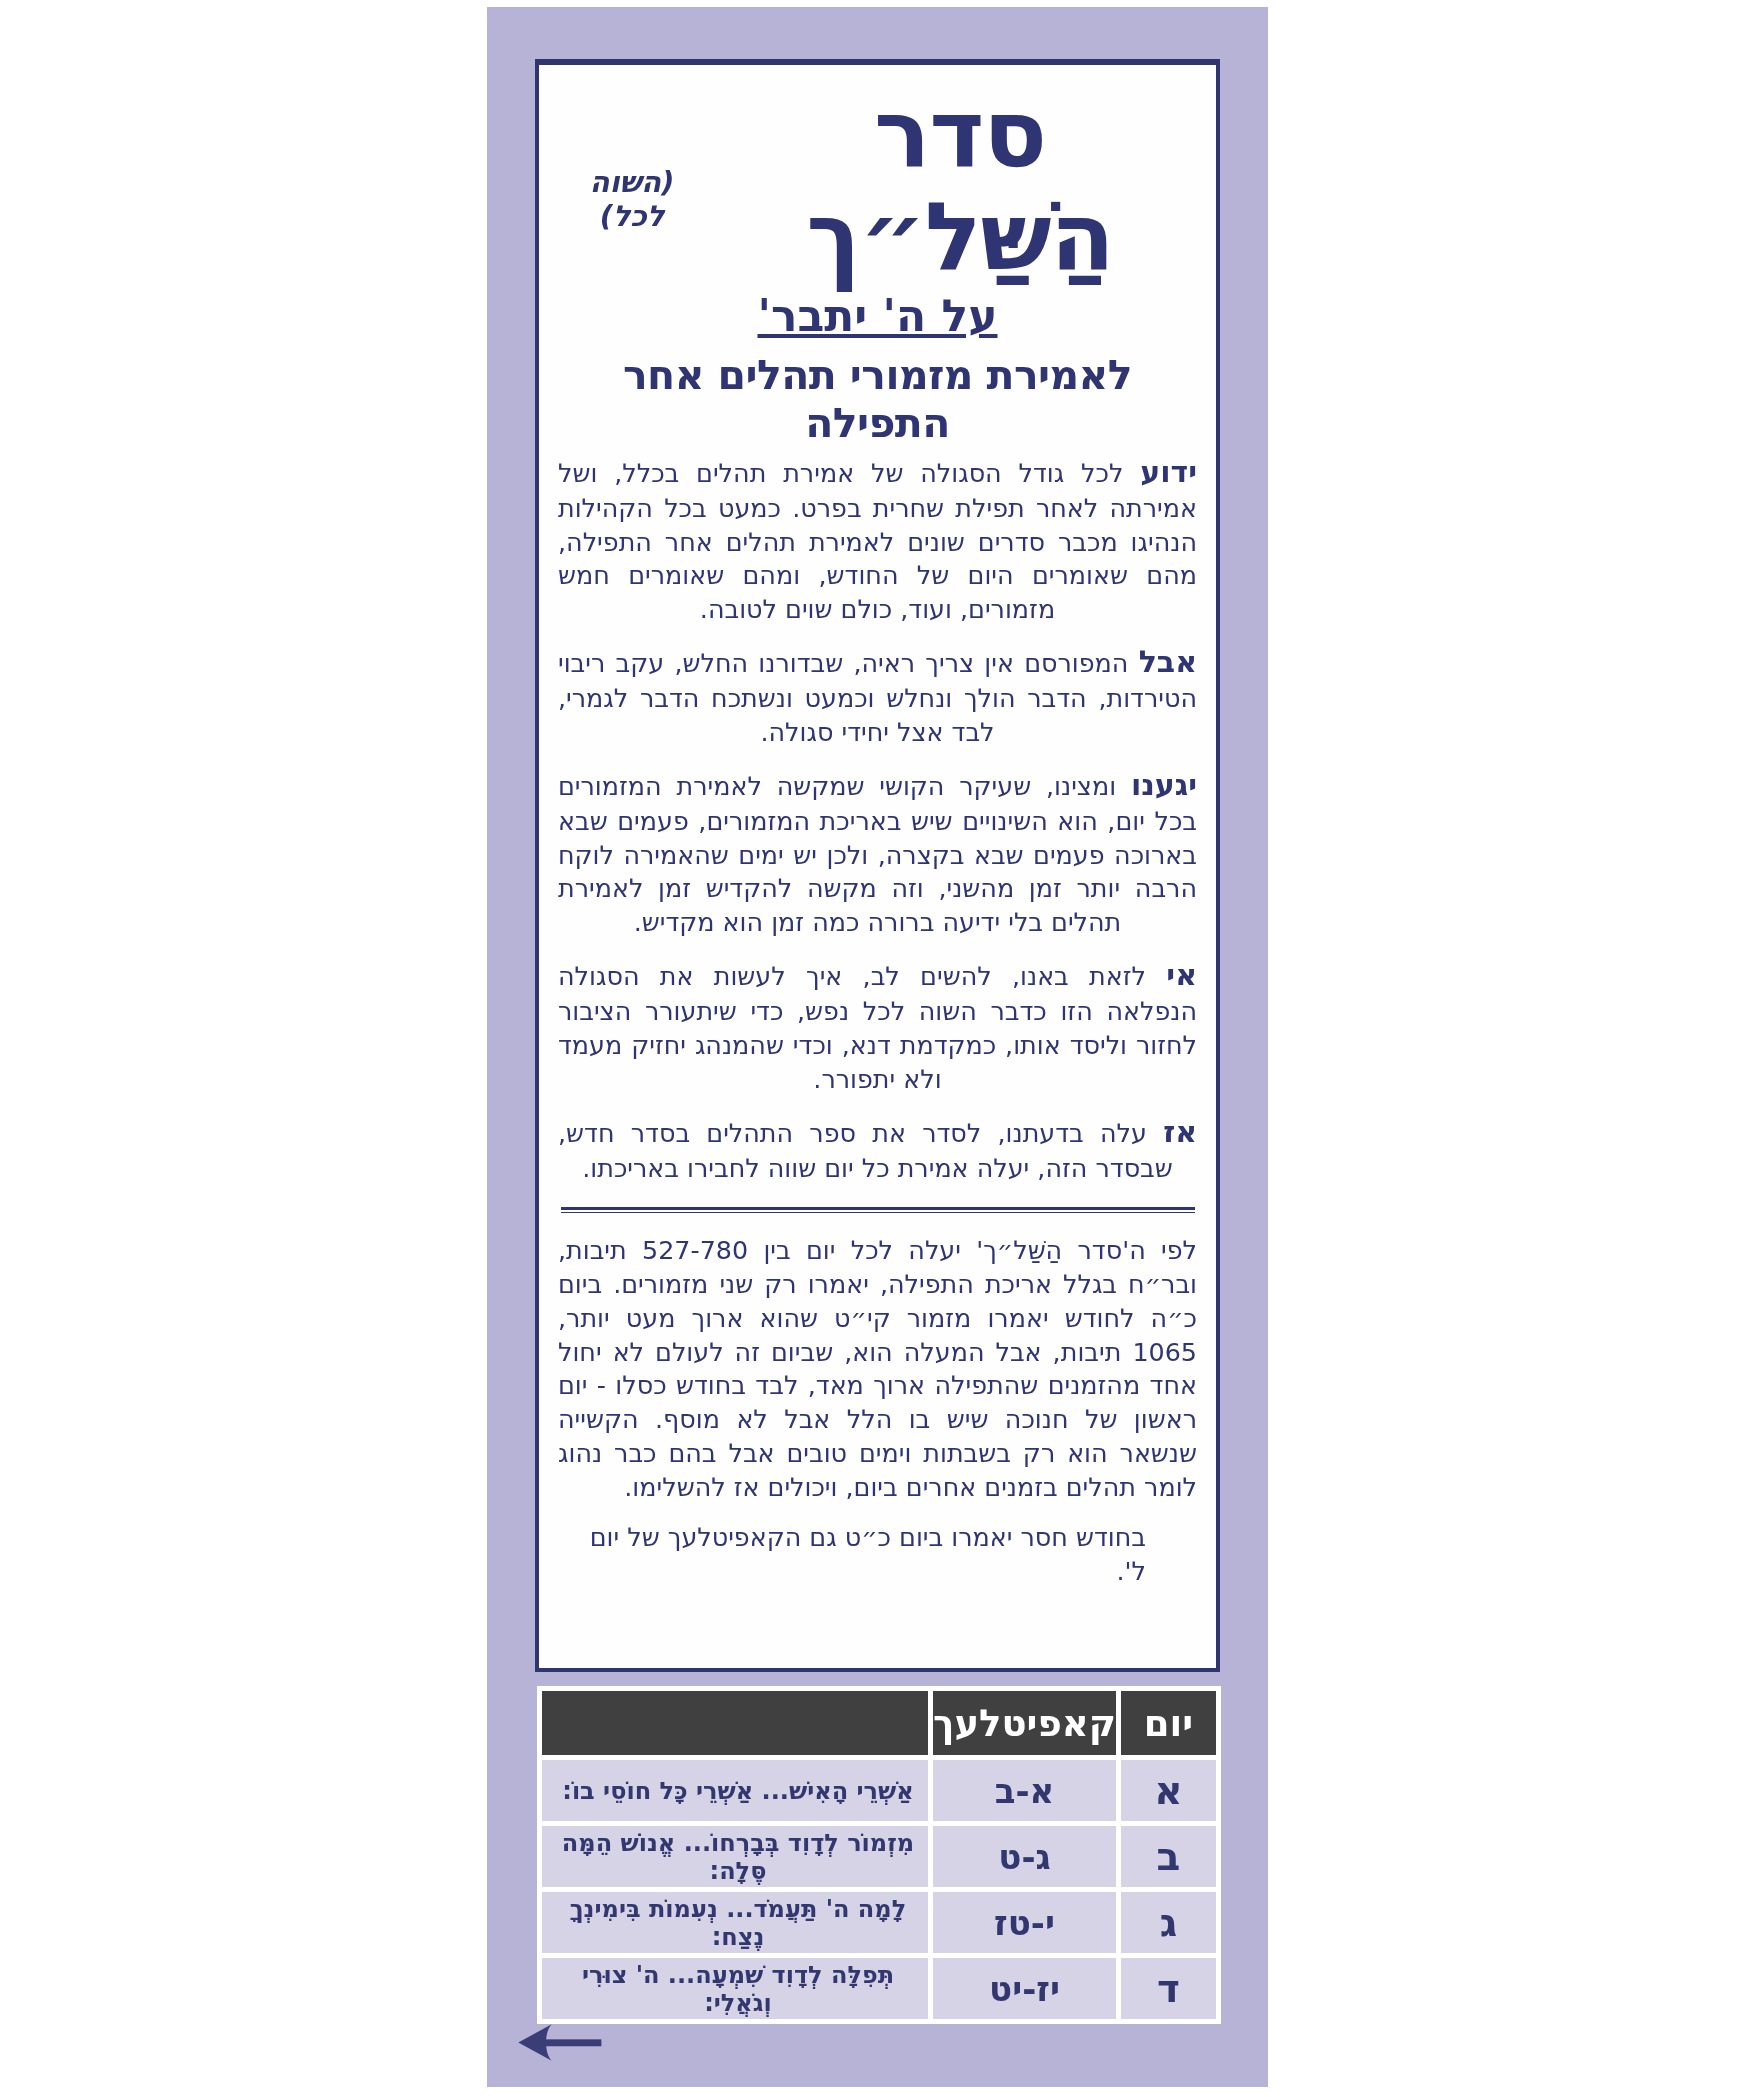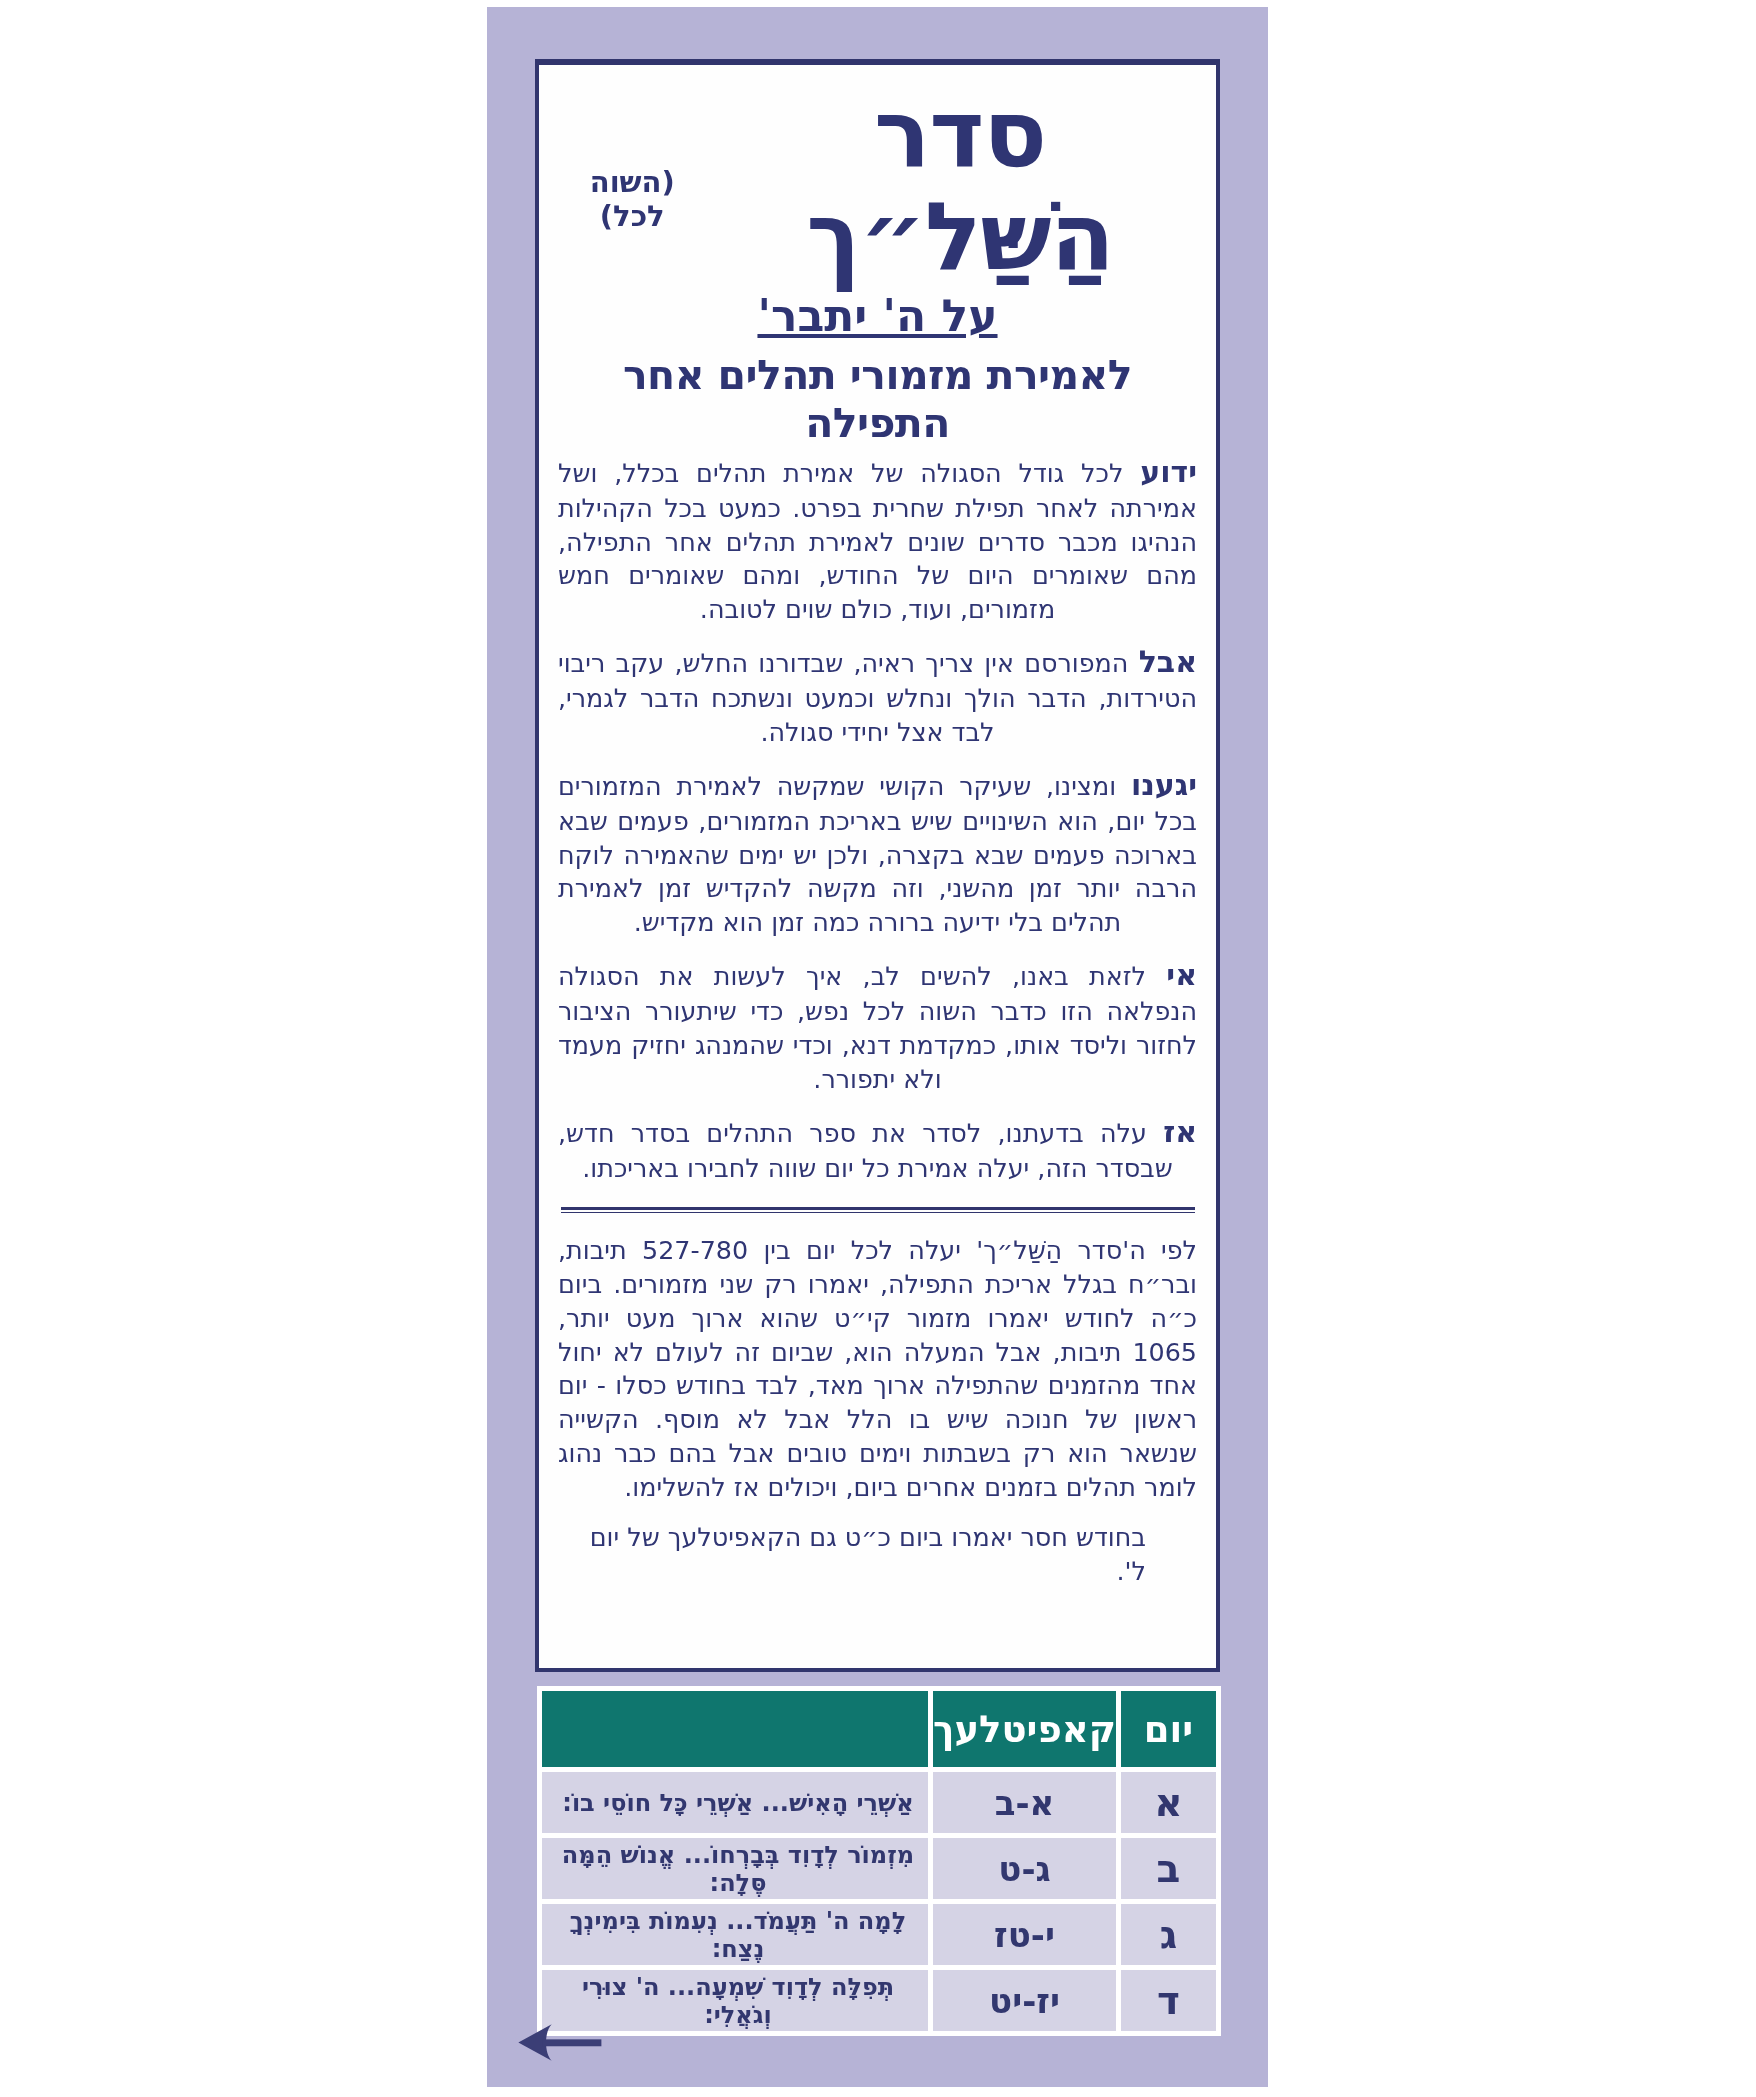--- a/index.html
+++ b/index.html
@@ -11,21 +11,21 @@
           background:#b6b3d6; }
 
   .content-box { position:absolute; left:48px; top:52px; width:685px; height:1613px;
                  background:#fefefe; border:4.4px solid #31356d; border-top-width:6.4px;
                  padding:9px 19px 0 19px; overflow:hidden; }
 
   
   .title-block { text-align:center; margin-top:7.6px; }
   .title-row { display:flex; flex-direction:row; justify-content:center; align-items:center; gap:16.5px; }
   .title-main { font-size:94px; line-height:1.1; font-weight:bold; letter-spacing:-1.3px; }
-  .title-paren { font-size:29px; font-weight:bold; margin-top:28px; }
+  .title-paren { font-size:29px; font-weight:bold; margin-top:28px;font-style:italic; }
   .title-sub1 { font-size:44px; font-weight:bold; margin-top:1.3px;text-decoration:underline; }
   .title-sub2 { font-size:41px; font-weight:bold; margin-top:10.2px; margin-bottom:5px; letter-spacing:-0.6px; }
 
   
   .para { font-size:25.4px; line-height:1.33; text-align:justify; text-align-last:center;
           margin-bottom:15.3px; }
   .lead { font-weight:bold; font-size:30px; }
 
   .divider { height:5.7px; border-top:3.2px solid #31356d; border-bottom:1.3px solid #31356d;
              margin:21.6px 2.5px 21.6px 2.5px; }
@@ -33,22 +33,22 @@
   .note { font-size:25.4px; line-height:1.33; text-align:justify; text-align-last:right; }
   .note-last { font-size:25.4px; line-height:1.33; text-align:right; padding-right:51px;
                margin-top:16.5px; }
 
   
   .sched-table { position:absolute; left:50px; top:1679px; width:684px;
                  border-collapse:separate; border-spacing:5.7px; background:#ffffff;
                  table-layout:fixed; }
   .sched-table col.c-day { width:95px; }
   .sched-table col.c-chap { width:183px; }
-  .sched-table th { background:#0f766e; color:#ffffff; font-size:37px; font-weight:bold;
-                    height:76px; text-align:center; vertical-align:middle; }
+  .sched-table th { background:#404040; color:#ffffff; font-size:37px; font-weight:bold;
+                    height:64px; text-align:center; vertical-align:middle; }
   .sched-table td { background:#d5d3e5; color:#32376f; height:61px; text-align:center;
                     vertical-align:middle; }
   .td-day { font-size:39px; font-weight:bold; }
   .td-chap { font-size:34px; font-weight:bold;margin-left:36px; }
   .td-desc { font-size:24px; font-weight:bold; letter-spacing:0;padding-left:6px; }
 
   .arrow-wrap { position:absolute; left:29px; top:2016px; width:89px; height:39px; }
 </style>
 </head>
 <body>

